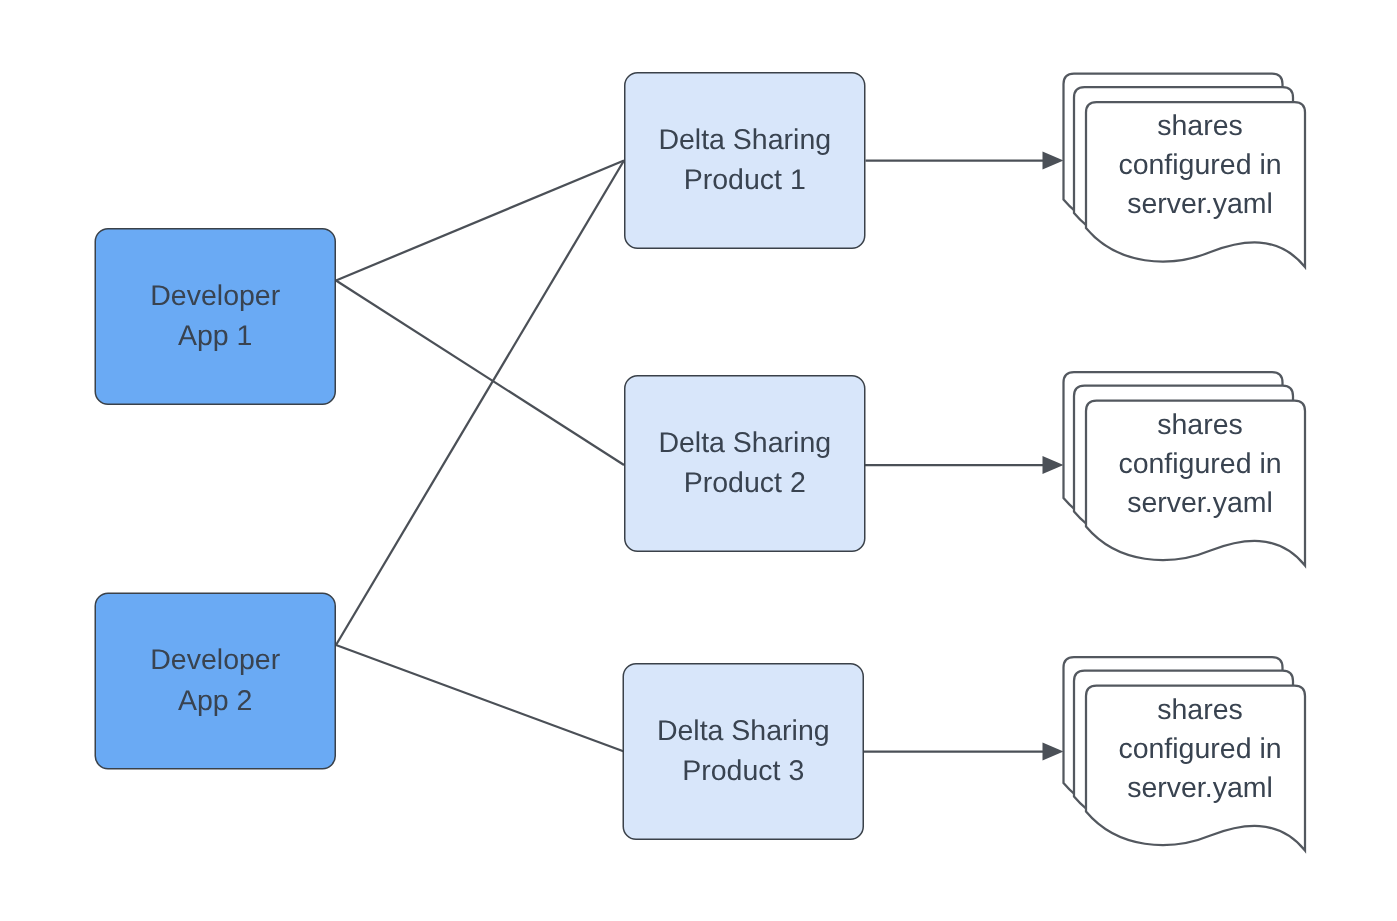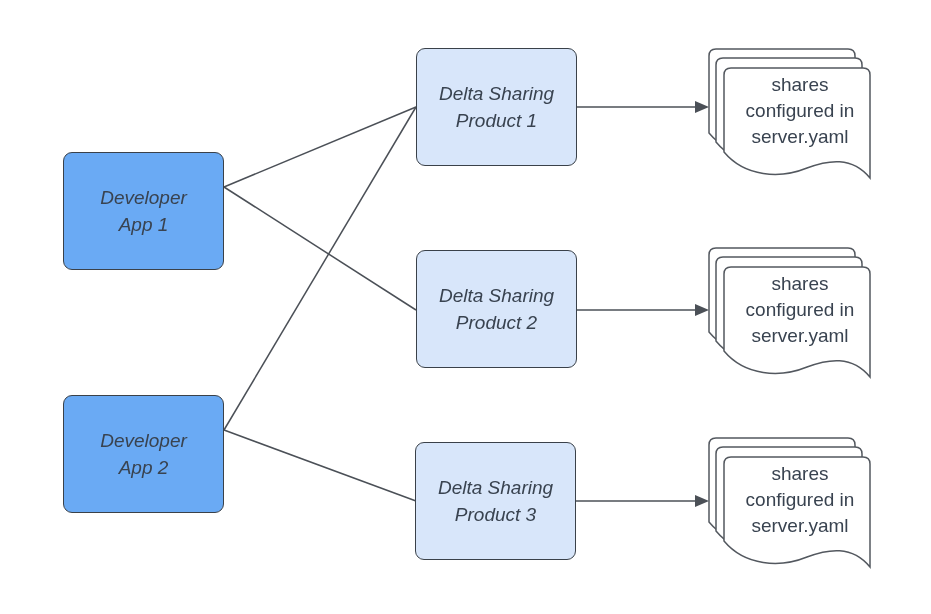--- a/index.html
+++ b/index.html
@@ -38,21 +38,20 @@
     border: 1.5px solid var(--node_border, #3a4149);
     border-radius: 9px;
     display: flex;
     align-items: center;
     justify-content: center;
     text-align: center;
     font-size: 19px;
     line-height: 27px;
     color: var(--text, #394350);
     box-sizing: border-box;
-    font-style: italic;
   }
   .node .label { white-space: pre-line; }
   .node.app { background: var(--app_fill, #6aaaf4); margin-top: 24px; }
   .node.product { background: var(--product_fill, #d8e6fa); }
   .doc-label {
     position: absolute;
     width: 152px;
     text-align: center;
     font-size: 19px;
     line-height: 26px;

